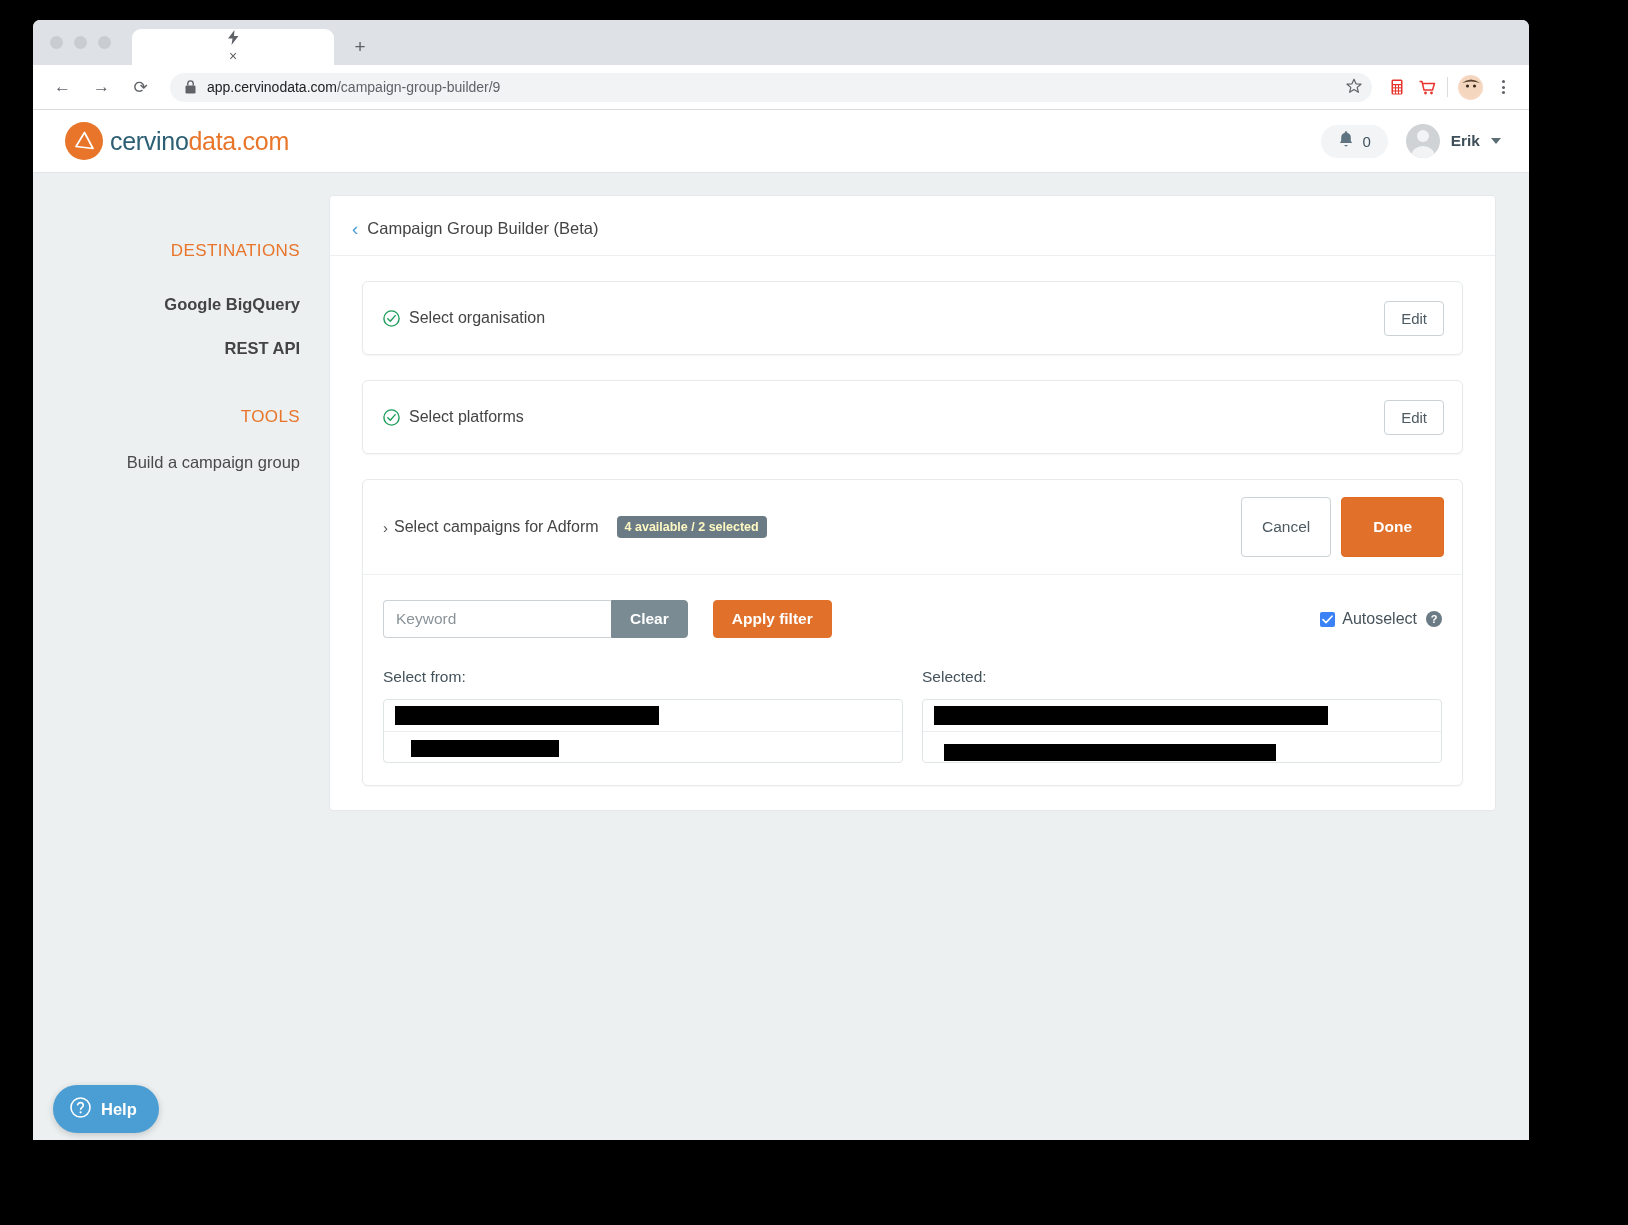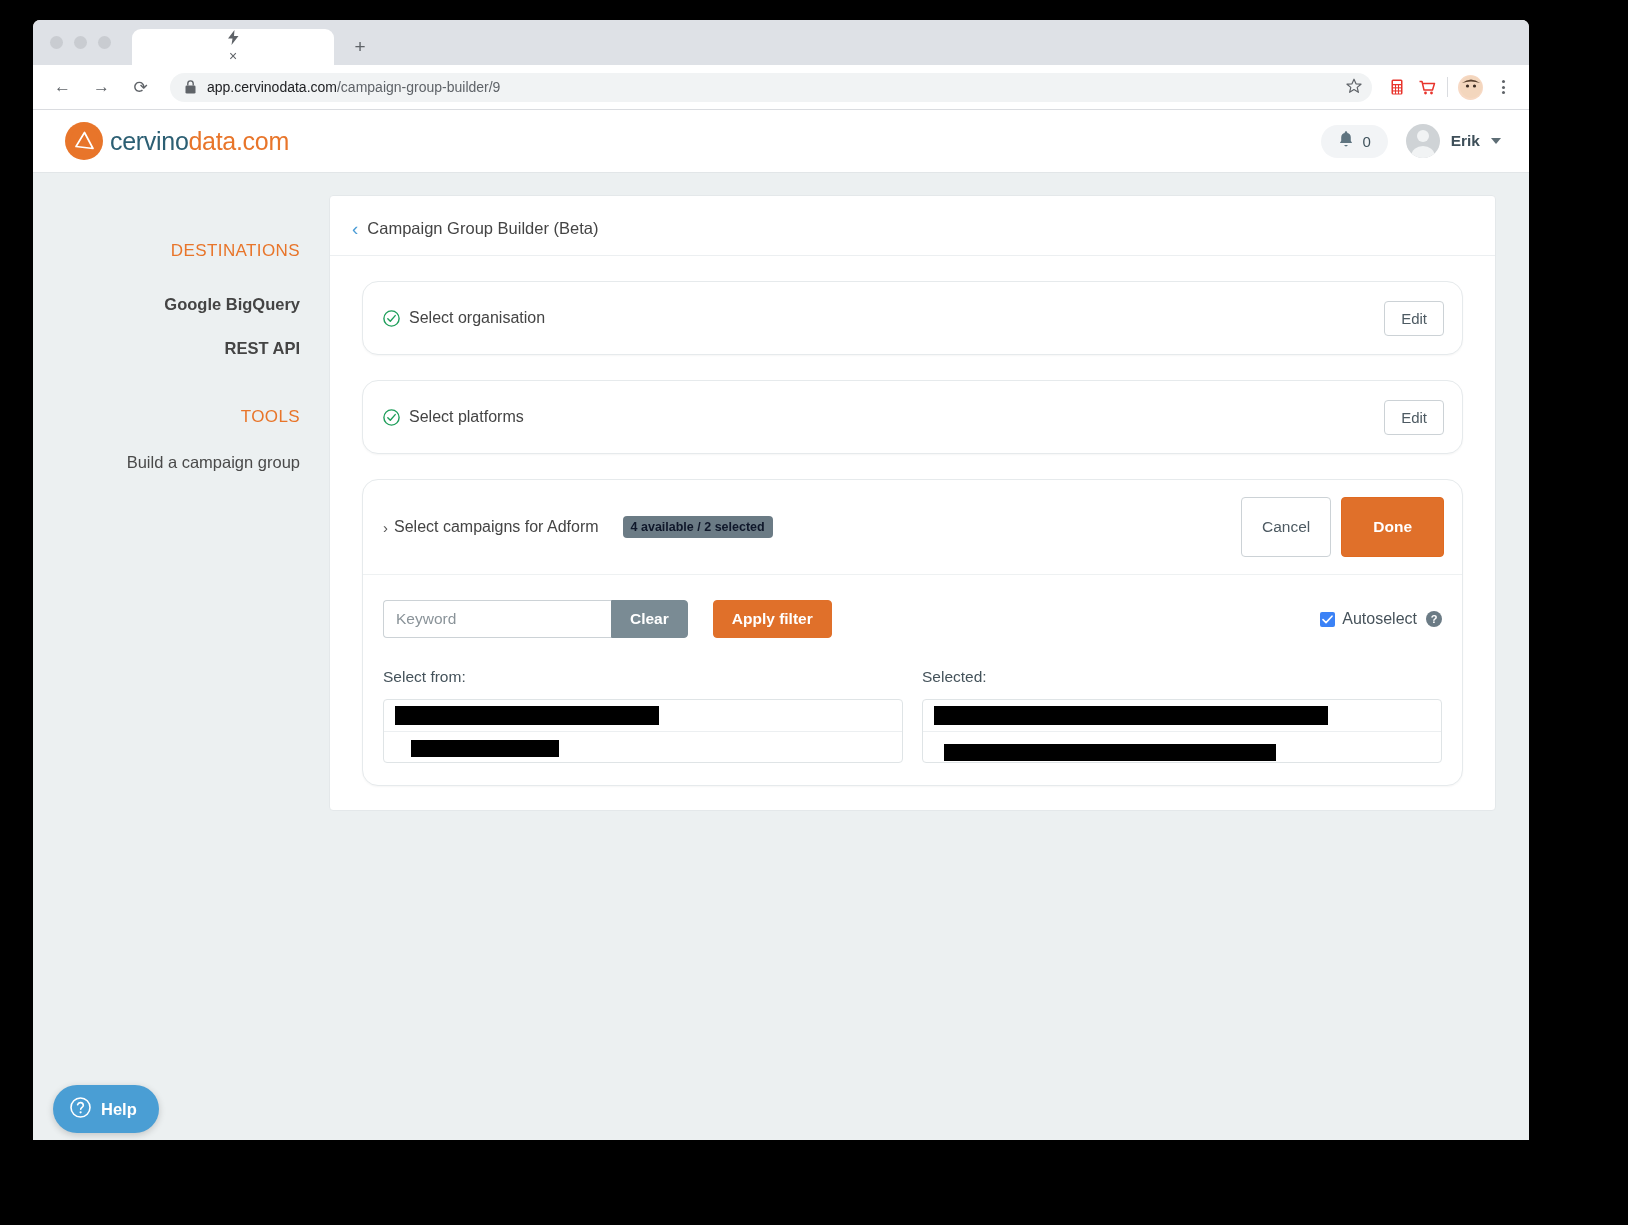--- a/index.html
+++ b/index.html
@@ -221,21 +221,21 @@
     display: flex; align-items: center; gap: 9px;
   }
   .back-chevron { color: #4a9cd6; font-size: 19px; line-height: 1; }
   .main-title { font-size: 16.5px; color: #444; }
 
   .cards { padding: 0 32px; }
 
   .card {
     background: #ffffff;
     border: 1px solid #e6eaec;
-    border-radius: 16px;
+    border-radius: 6px;
     margin-top: 25px;
     box-shadow: 0 1px 2px rgba(0,0,0,.04);
   }
   .card-head {
     display: flex; align-items: center;
     padding: 18px 18px 18px 20px;
     min-height: 72px;
   }
   .check-icon { margin-right: 9px; display: flex; }
   .card-label { font-size: 16px; color: #444; }
@@ -252,26 +252,26 @@
 
   .card.expanded { padding-bottom: 22px; }
   .card-head-row {
     display: flex; align-items: center;
     padding: 17px 18px 17px 20px;
     border-bottom: 1px solid #eef1f2;
   }
   .expand-arrow { color: #555; font-size: 15px; margin-right: 6px; }
   .badge {
     background: #6b7b85;
-    color: #0f172a;
+    color: #fef9c3;
     font-size: 12.5px;
     font-weight: bold;
     border-radius: 4px;
     padding: 4px 8px;
-    margin-left: 24px;
+    margin-left: 18px;
     white-space: nowrap;
   }
   .head-actions { margin-left: auto; display: flex; gap: 10px; }
   .btn-cancel {
     border: 1px solid #ccd2d6; background: #fff; color: #4d5a62;
     border-radius: 4px; font-size: 15.5px; padding: 20px 20px;
     font-family: "Liberation Sans", sans-serif;
   }
   .btn-done {
     border: 1px solid #e06a20; background: #e0702a; color: #fff;

